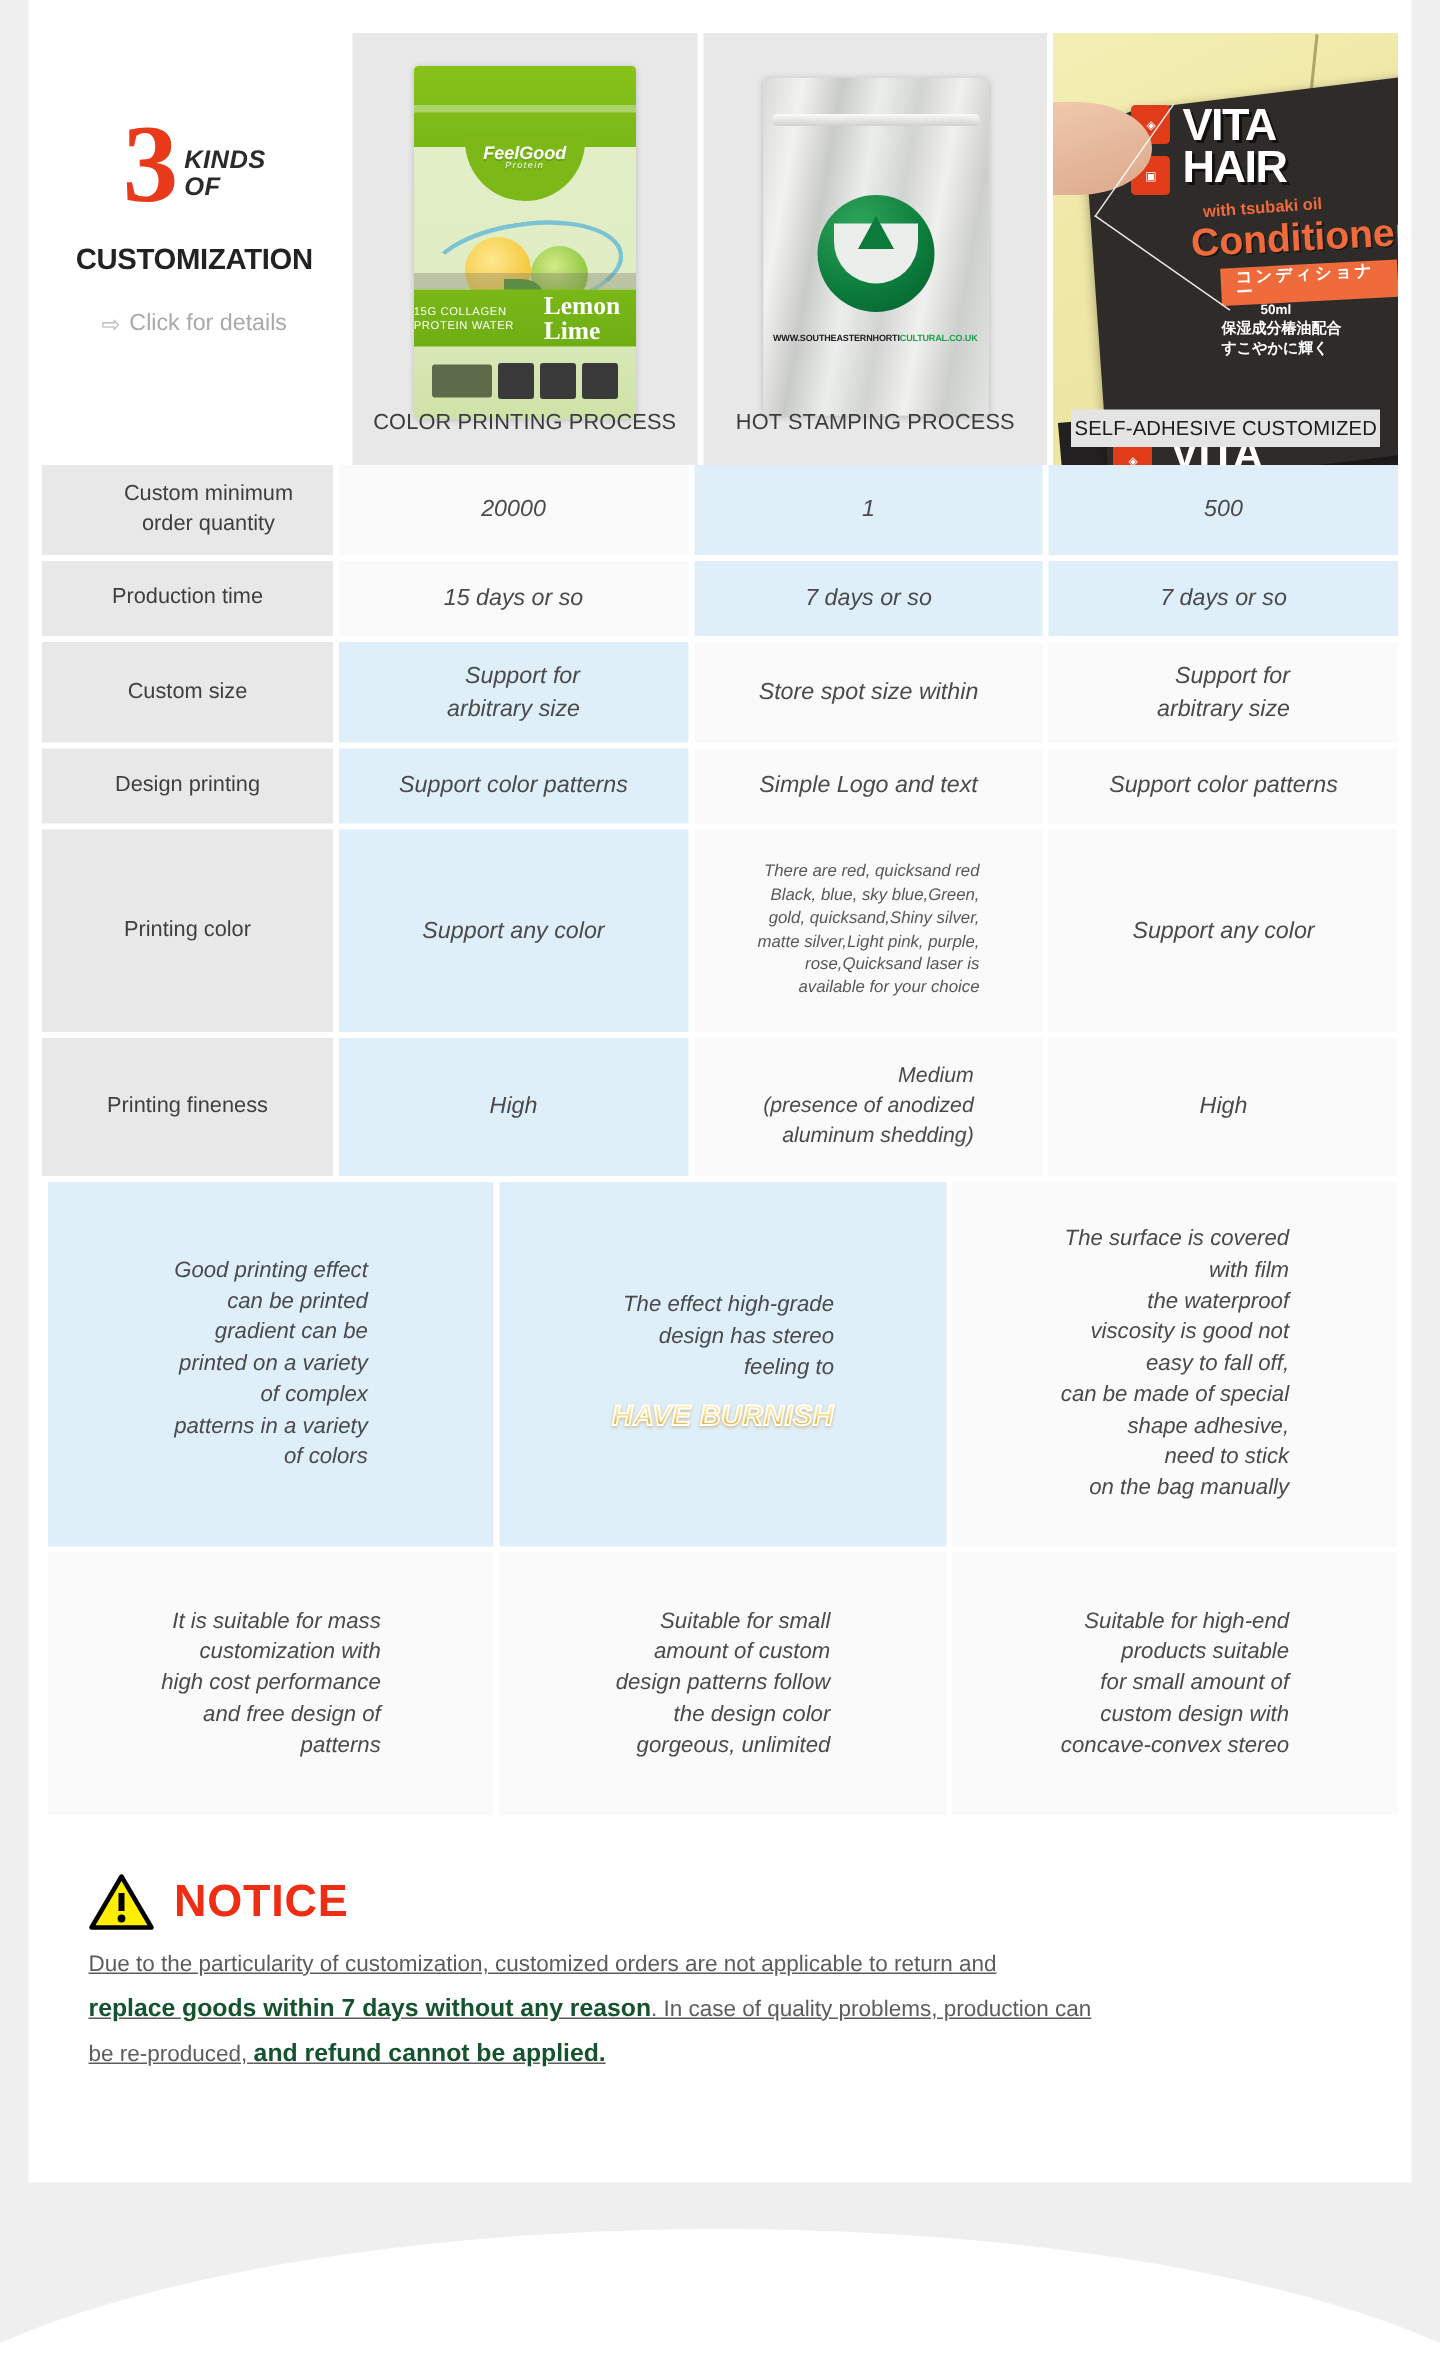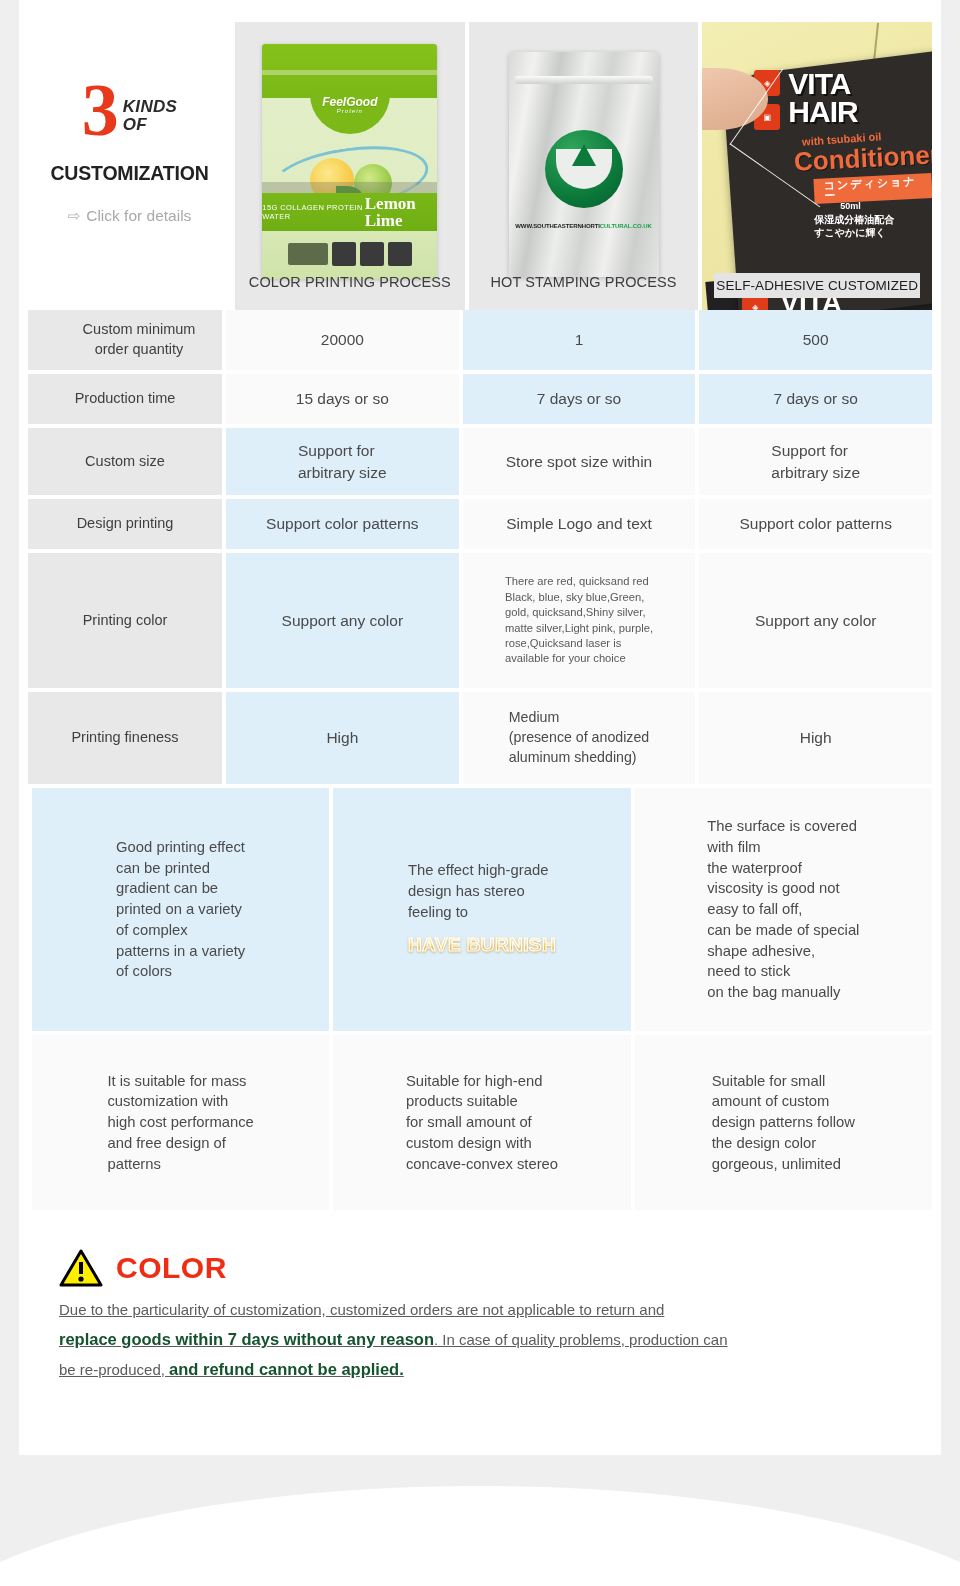--- a/index.html
+++ b/index.html
@@ -59,21 +59,21 @@
     font-size:14.5px; color:#3c3c3c; letter-spacing:.1px;
   }
   .hcol.photo-full{ background:#000; padding:0; }
   .hcol.photo-full .caption{
     bottom:12px; left:12px; right:12px; background:#e4e4e4; color:#1c1c1c;
     padding:5px 0; font-size:13.5px;
   }
 
   
   .pouch1{
-    position:relative; width:175px; height:235px; margin-top:12px;
+    position:relative; width:148px; height:235px; margin-top:12px;
     background:linear-gradient(180deg,#e4efc9 0%,#e0edc4 58%,#cfe3a8 100%);
     border-radius:3px; overflow:hidden;
     box-shadow:0 1px 4px rgba(0,0,0,.18);
   }
   .p1-top{
     position:absolute; top:0; left:0; right:0; height:54px;
     background:linear-gradient(180deg,#86c219 0%,#7ab818 100%);
   }
   .p1-zip{ position:absolute; top:26px; left:0; right:0; height:5px; background:rgba(255,255,255,.35); }
   .p1-tab{
@@ -207,22 +207,23 @@
   
   .table{ padding:0 9px; }
   .trow{ display:flex; margin-bottom:4px; }
   .tlabel{
     width:194px; flex:0 0 194px; background:#e8e8e8; color:#3f3f3f;
     font-size:14.5px; line-height:1.35; text-align:center;
     display:flex; align-items:center; justify-content:center; padding:6px 10px;
   }
   .tcell{
     flex:1 1 0; margin-left:4px; font-size:15.5px; color:#4a4a4a; line-height:1.4;
-    display:flex; align-items:center; justify-content:center; text-align:left; padding:8px 10px;
+    display:flex; align-items:center; justify-content:center; text-align:right; padding:8px 10px;
     background:#fafafa;
+    font-style:italic;
   }
   .tcell.blue{ background:#deeffa; }
   .tcell.sm{ font-size:11.2px; line-height:1.38; color:#595959; }
   .tcell.md{ font-size:14.2px; }
   .tcell.eff{ font-size:14.8px; }
 
   .burnish{
     display:block; margin-top:10px;
     font-size:19px; font-weight:bold; letter-spacing:.4px;
     background:linear-gradient(180deg,#fff6d8 0%,#f6dd92 42%,#e8b94f 58%,#f4e0a4 100%);
@@ -419,41 +420,41 @@
 need to stick
 on the bag manually</div>
     </div>
 
     <div class="trow r-diff">
       <div class="tcell eff" style="white-space: pre-line;">It is suitable for mass
 customization with
 high cost performance
 and free design of
 patterns</div>
+      <div class="tcell eff" style="white-space: pre-line;">Suitable for small
+amount of custom
+design patterns follow
+the design color
+gorgeous, unlimited</div>
       <div class="tcell eff" style="white-space: pre-line;">Suitable for high-end
 products suitable
 for small amount of
 custom design with
 concave-convex stereo</div>
-      <div class="tcell eff" style="white-space: pre-line;">Suitable for small
-amount of custom
-design patterns follow
-the design color
-gorgeous, unlimited</div>
     </div>
   </div>
 
   <div class="notice">
     <div class="notice-head">
       <svg class="warn-ico" viewBox="0 0 44 40">
         <path d="M22 3 L42 37 L2 37 Z" fill="#ffee00" stroke="#000" stroke-width="3" stroke-linejoin="round"></path>
         <rect x="20" y="14" width="4" height="12" fill="#000"></rect>
         <circle cx="22" cy="31" r="2.6" fill="#000"></circle>
       </svg>
-      <div class="notice-title">COLOR</div>
+      <div class="notice-title">NOTICE</div>
     </div>
     <div class="notice-body">
       <span>Due to the particularity of customization, customized orders are not applicable to return and</span><br>
       <span class="hl">replace goods within 7 days without any reason</span><span>. In case of quality problems, production can</span><br>
       <span>be re-produced, </span><span class="hl">and refund cannot be applied.</span>
     </div>
   </div>
 
 </div>
 

